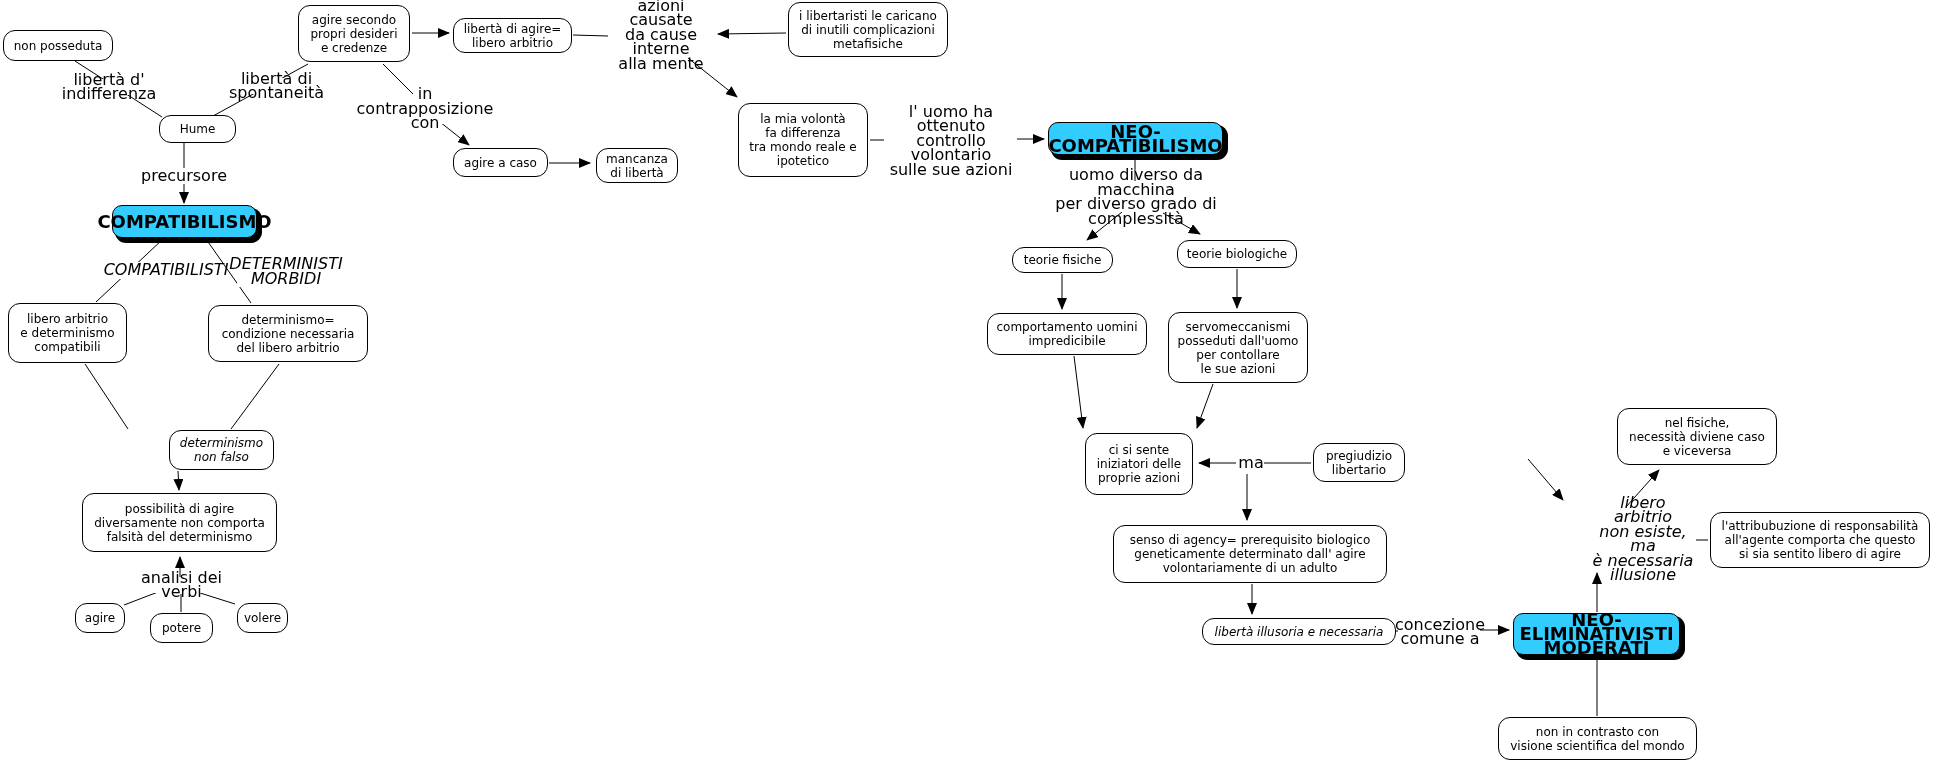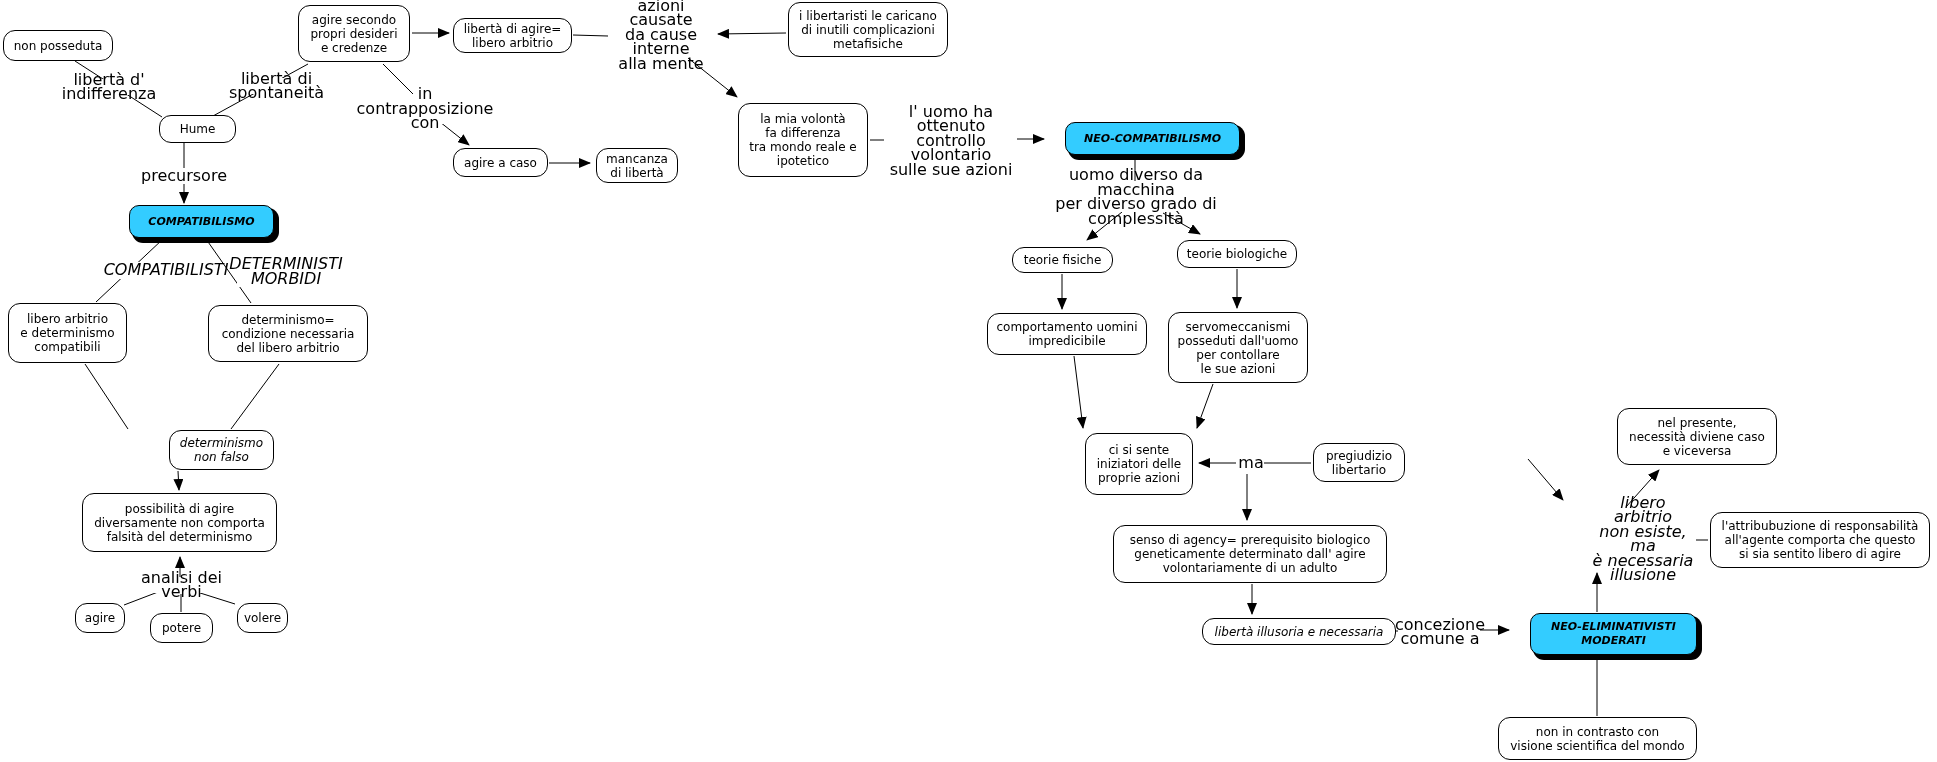--- a/index.html
+++ b/index.html
@@ -11,24 +11,23 @@
   svg.wires { position:absolute; left:0; top:0; z-index:0; }
   .node {
     position:absolute; z-index:1; box-sizing:border-box;
     display:flex; align-items:center; justify-content:center;
     text-align:center; white-space:pre-line;
     font-size:12px; line-height:14px;
     background:#ffffff; border:1px solid #000; border-radius:12px;
   }
   .topic {
     background:var(--topic-fill,#33CCFF);
-    font-weight:bold; font-style:italic; font-size:11px;
+    font-weight:bold; font-size:18px;
     box-shadow:4px 4px 0 1px #000;
     border-radius:10px;
-    margin-left:17px;
   }
   .txt {
     position:absolute; z-index:1;
     display:flex; align-items:center; justify-content:center;
     text-align:center; white-space:pre-line;
     font-size:16px; line-height:14.5px;
     background:#ffffff; padding:0 1px;
   }
   .italic { font-style:italic;margin-left:44px; }
 </style>
@@ -133,21 +132,21 @@
   <div class="node" style="left:1313px;top:443px;width:92px;height:39px">pregiudizio
 libertario</div>
   <div class="node" style="left:1113px;top:525px;width:274px;height:58px">senso di agency= prerequisito biologico
 geneticamente determinato dall' agire
 volontariamente di un adulto</div>
   <div class="node italic" style="left:1158px;top:618px;width:194px;height:27px">libertà illusoria e necessaria</div>
   <div class="node topic" style="left:1513px;top:613px;width:167px;height:42px">NEO-ELIMINATIVISTI
 MODERATI</div>
   <div class="node" style="left:1498px;top:717px;width:199px;height:43px">non in contrasto con
 visione scientifica del mondo</div>
-  <div class="node" style="left:1617px;top:408px;width:160px;height:57px">nel presente,
+  <div class="node" style="left:1617px;top:408px;width:160px;height:57px">nel fisiche,
 necessità diviene caso
 e viceversa</div>
   <div class="node" style="left:1710px;top:512px;width:220px;height:56px">l'attribubuzione di responsabilità
 all'agente comporta che questo
 si sia sentito libero di agire</div>
 
   <div class="txt" style="left:42px;top:79px;width:132px;height:16px">libertà d' indifferenza</div>
   <div class="txt" style="left:207px;top:78px;width:137px;height:16px">libertà di spontaneità</div>
   <div class="txt" style="left:149px;top:168px;width:68px;height:16px">precursore</div>
   <div class="txt italic" style="left:68px;top:262px;width:106px;height:17px">COMPATIBILISTI</div>

